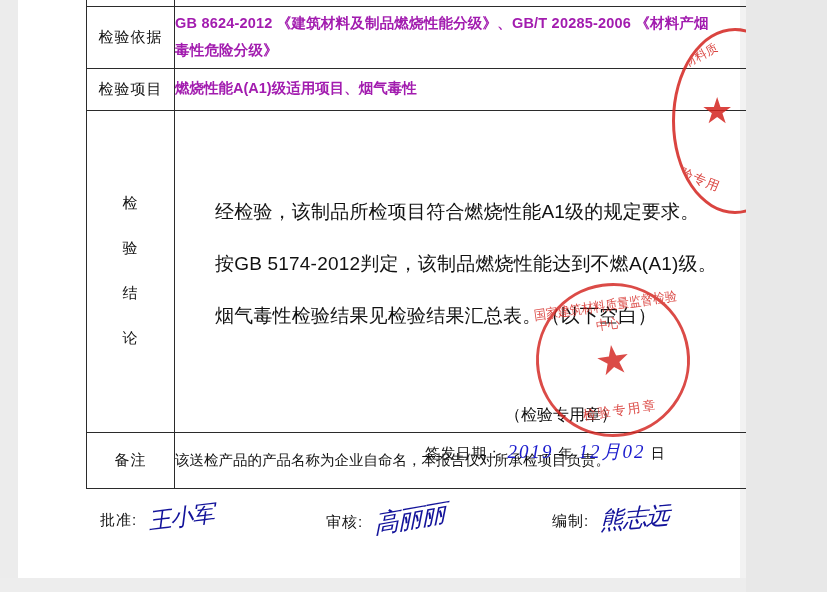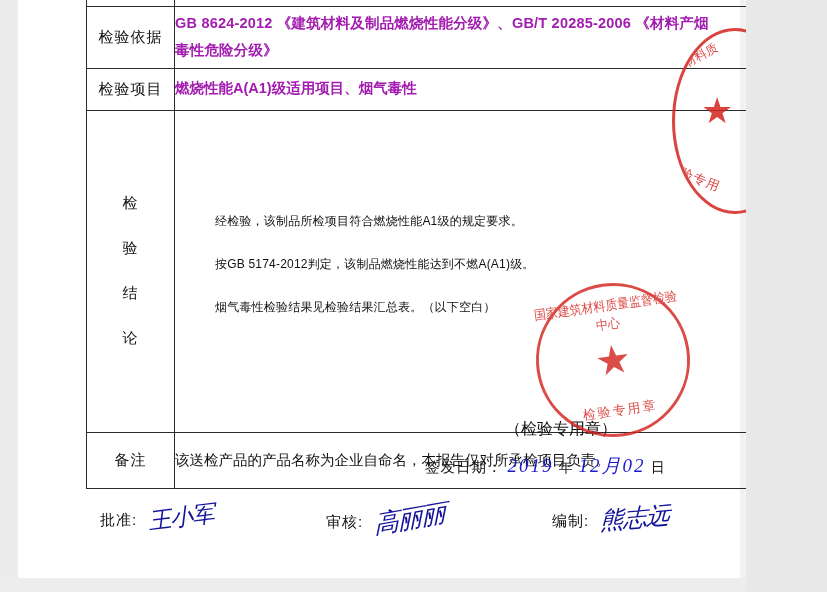--- a/index.html
+++ b/index.html
@@ -97,21 +97,21 @@
     color: #111;
   }
 
   .concl-body {
     padding: 22px 18px 10px 40px;
     position: relative;
     height: 100%;
     box-sizing: border-box;
   }
   .concl-line {
-    font-size: 12px;
+    font-size: 19px;
     color: #111;
     margin-bottom: 26px;
     letter-spacing: 0.2px;
   }
   .seal-caption {
     position: absolute;
     left: 330px;
     top: 228px;
     font-size: 16px;
     color: #111;

